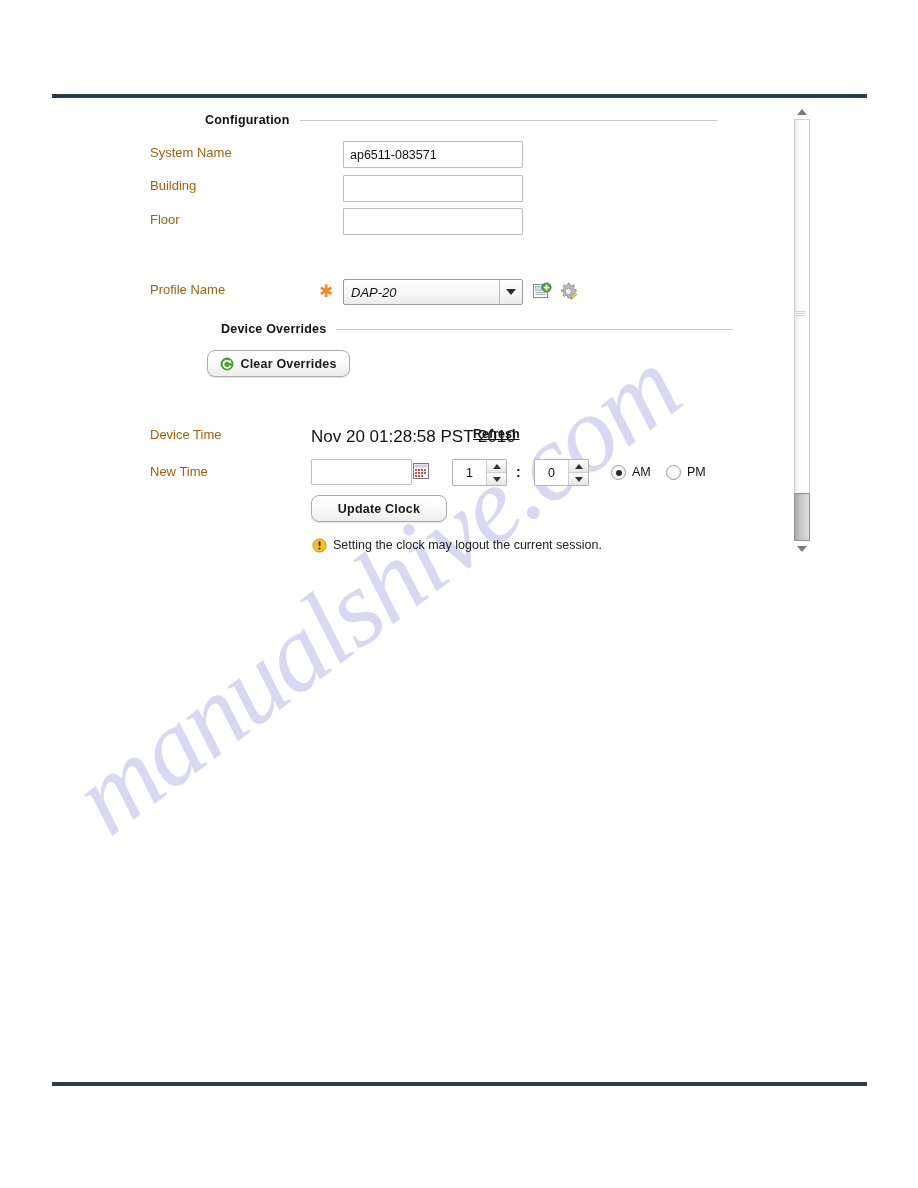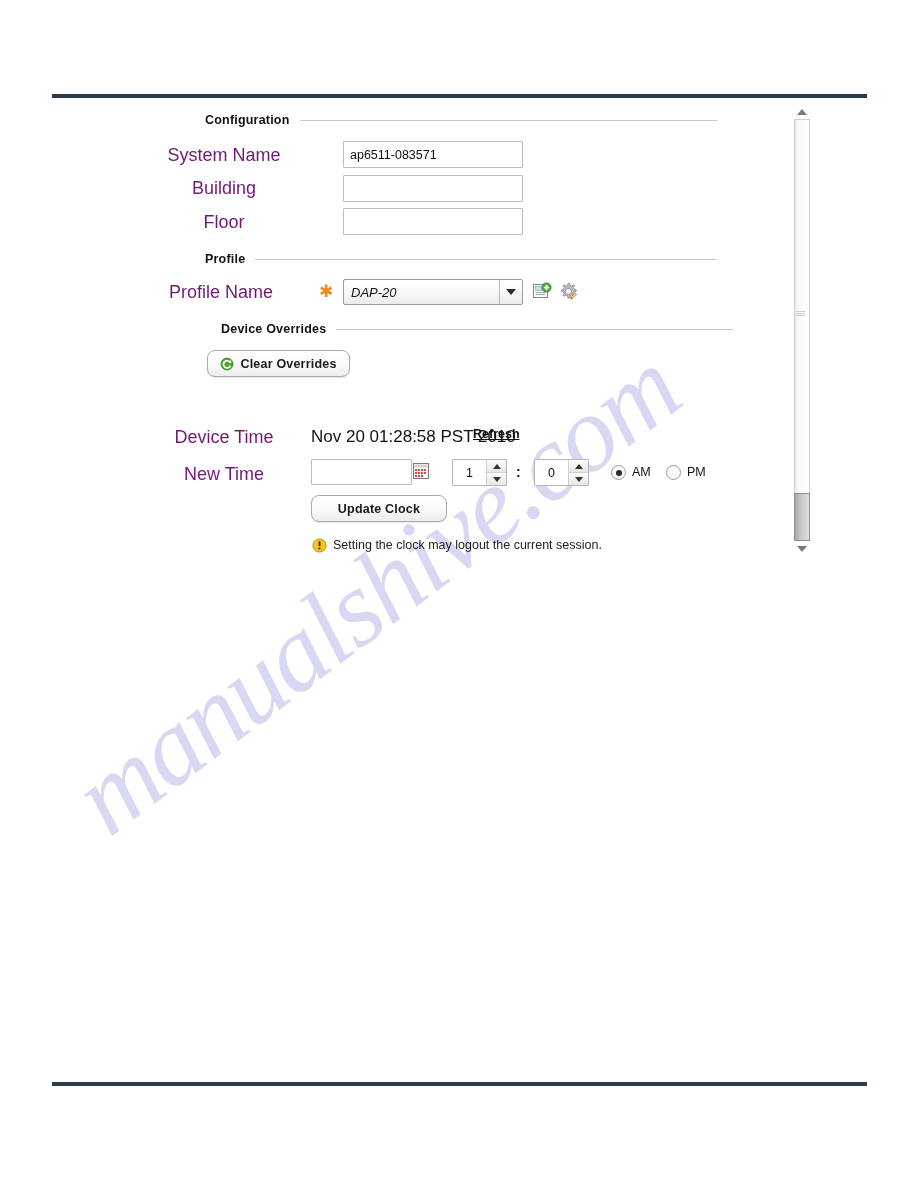--- a/index.html
+++ b/index.html
@@ -73,24 +73,24 @@
   }
   .section-head .rule {
     flex: 1;
     height: 1px;
     background: #c9c9c9;
   }
 
   
   .form-label {
     position: absolute;
-    font-size: 18px;
-    color: #701a75;
-    white-space: nowrap;
-    text-align: center;
+    font-size: 13px;
+    color: #a16207;
+    white-space: nowrap;
+    text-align: left;
   }
   .value-text {
     position: absolute;
     font-size: 17px;
     color: #111;
     white-space: nowrap;
   }
 
   
   .txt {
@@ -349,24 +349,20 @@
 
   <div class="form-label" style="left:150px; top:145px; width:148px;">System Name</div>
   <input class="txt" style="left: 343px; top: 141px; width: 180px; height: 27px;" value="ap6511-083571">
 
   <div class="form-label" style="left:150px; top:178px; width:148px;">Building</div>
   <input class="txt" style="left: 343px; top: 175px; width: 180px; height: 27px;" value="">
 
   <div class="form-label" style="left:150px; top:212px; width:148px;">Floor</div>
   <input class="txt" style="left: 343px; top: 208px; width: 180px; height: 27px;" value="">
 
-  <div class="section-head" style="left:205px; top:252px;">
-    <span class="title">Profile</span>
-    <span class="rule"></span>
-  </div>
 
   <div class="form-label" style="left:150px; top:282px; width:142px;">Profile Name</div>
   <div class="req-star" style="left:319px; top:283px;">✱</div>
 
   <div class="combo" style="left:343px; top:279px; width:180px; height:26px;">
     <span class="combo-text">DAP-20</span>
     <span class="combo-btn">
         <span class="caret-down"></span>
       </span>
   </div>

